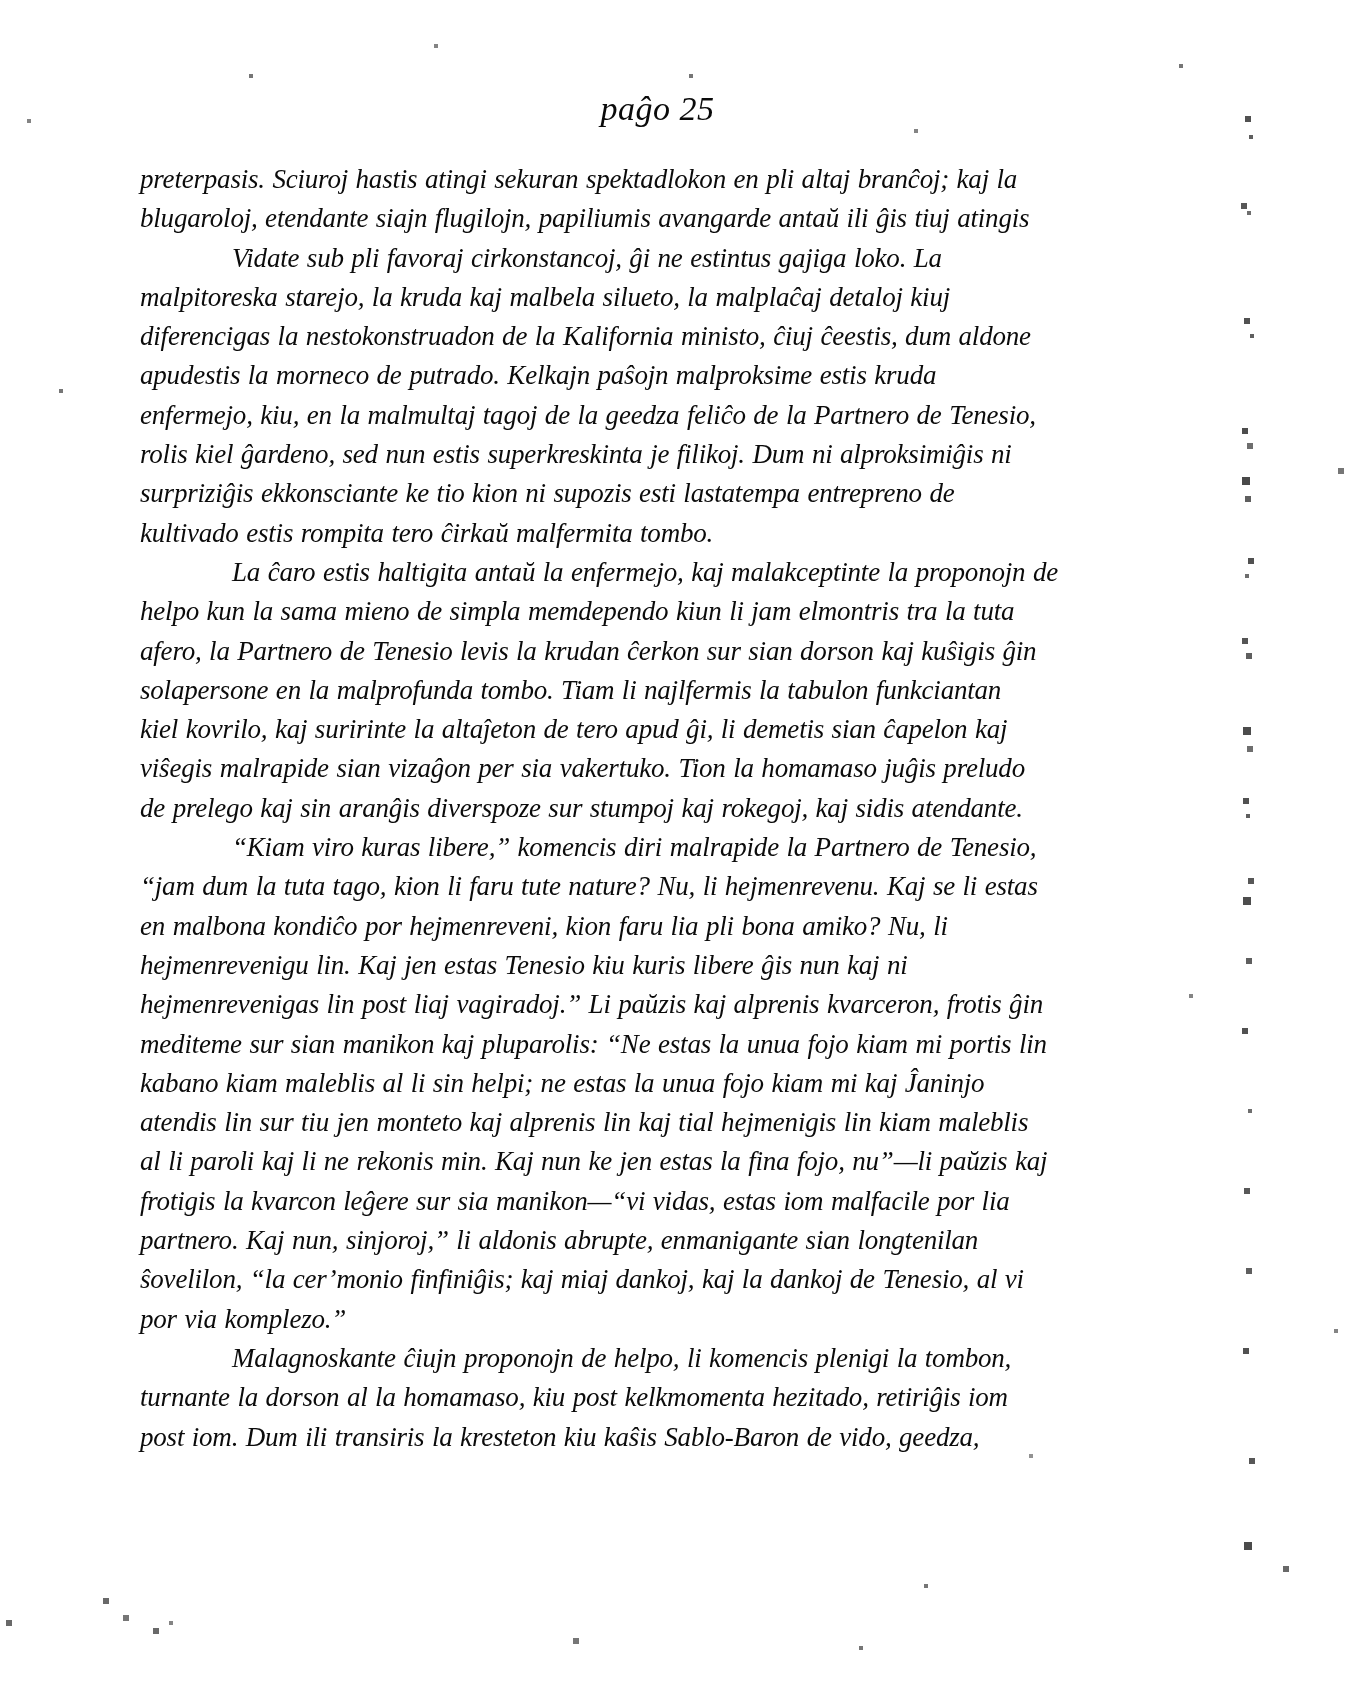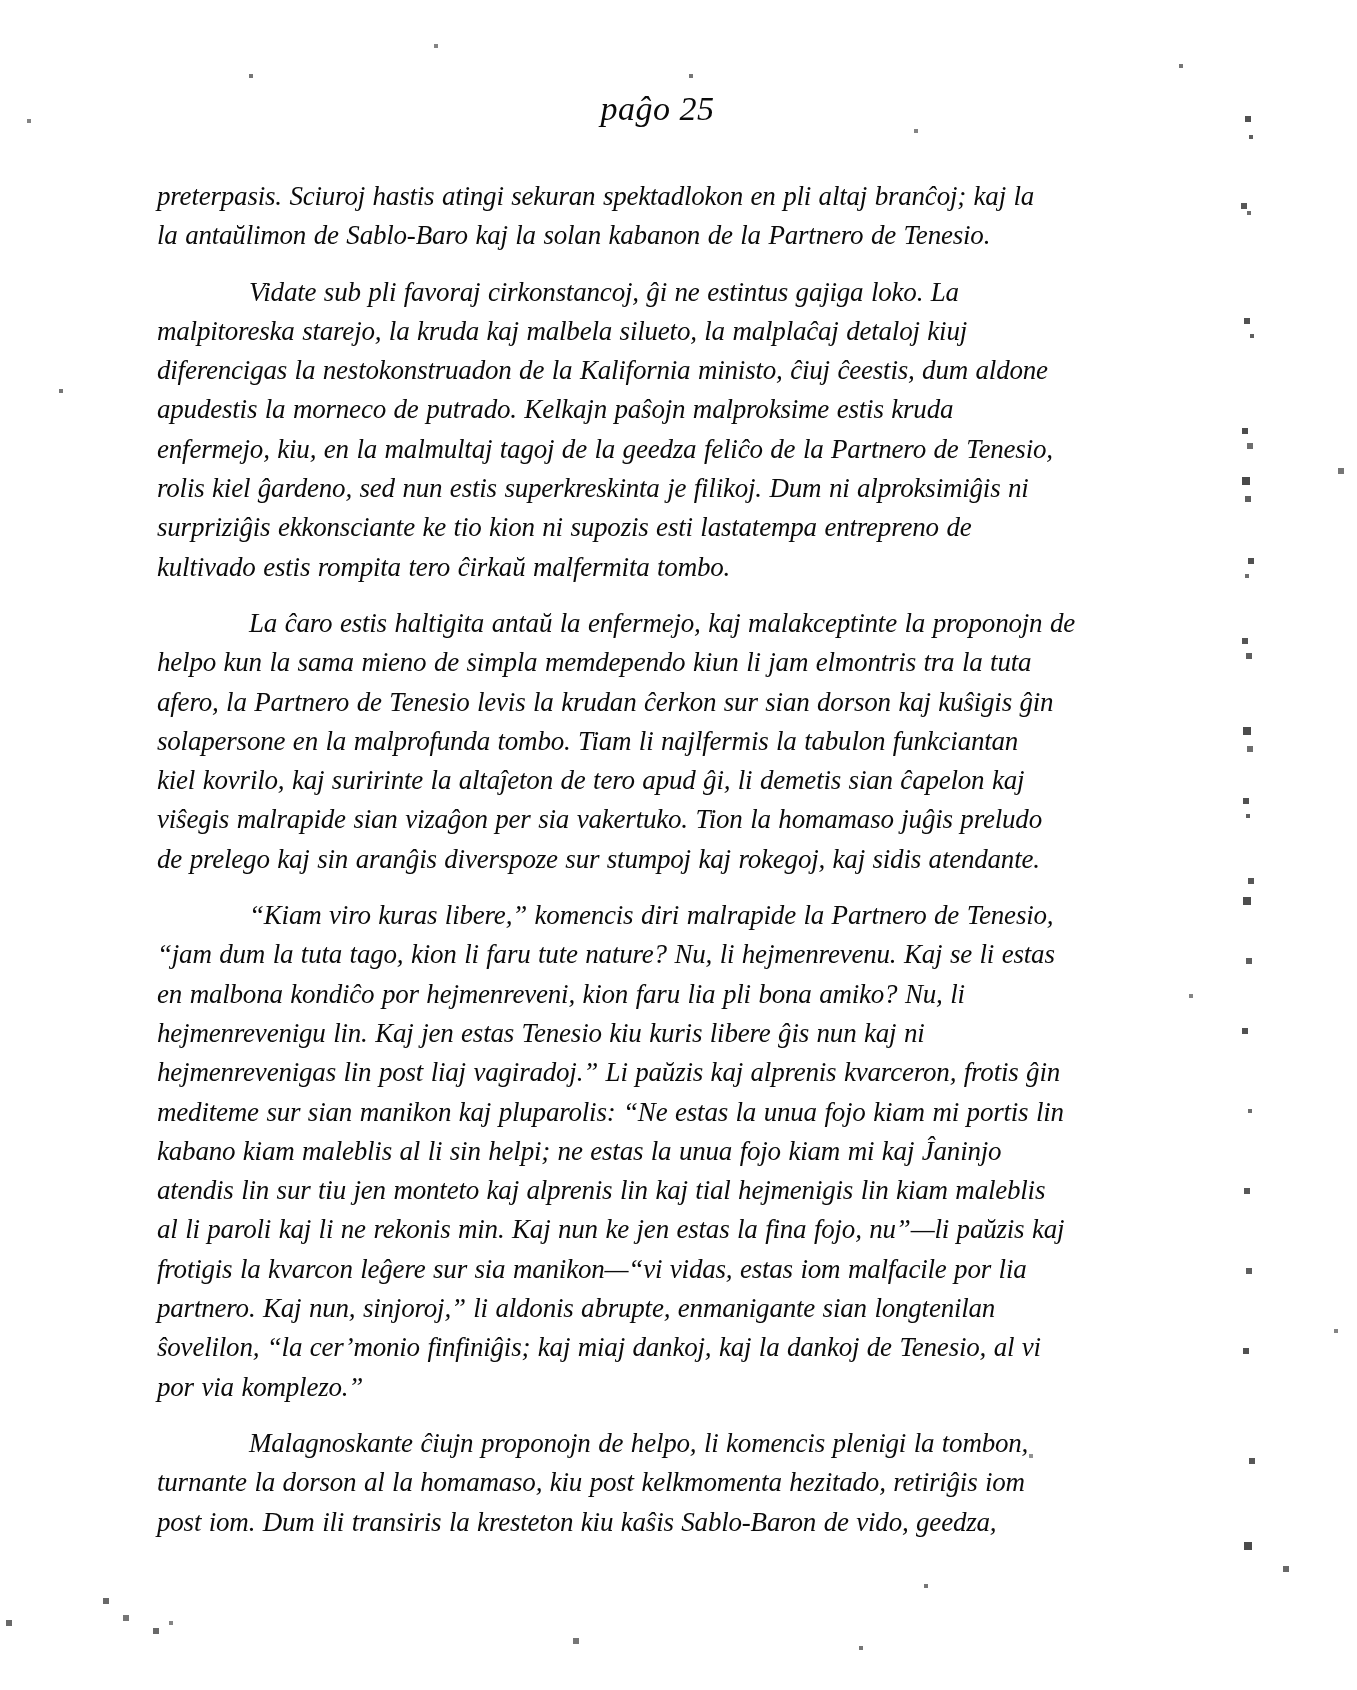--- a/index.html
+++ b/index.html
@@ -30,21 +30,21 @@
     letter-spacing: 0.5px;
     color: #0a0a0a;
   }
   .text-block {
     position: absolute;
     top: 160px;
     left: 140px;
     width: 1060px;
   }
   .paragraph {
-    margin: 17px;
+    margin: 0;
     padding: 0;
   }
   .line {
     display: block;
     white-space: nowrap;
     font-size: 27px;
     line-height: 39.3px;
     letter-spacing: -0.2px;
     word-spacing: 1px;
     text-rendering: optimizeLegibility;
@@ -96,21 +96,21 @@
 </head>
 <body>
 
 <div class="page">
 
   <div class="page-header">paĝo 25</div>
 
   <div class="text-block">
       <div class="paragraph">
         <span class="line">preterpasis. Sciuroj hastis atingi sekuran spektadlokon en pli altaj branĉoj; kaj la</span>
-        <span class="line">la antaŭlimon de Sablo-Baro kaj la solan kabanon de la Partnero de Tenesio.</span>
+        <span class="line">blugaroloj, etendante siajn flugilojn, papiliumis avangarde antaŭ ili ĝis tiuj atingis</span>
       </div>
       <div class="paragraph">
         <span class="line first-indent">Vidate sub pli favoraj cirkonstancoj, ĝi ne estintus gajiga loko. La</span>
         <span class="line">malpitoreska starejo, la kruda kaj malbela silueto, la malplaĉaj detaloj kiuj</span>
         <span class="line">diferencigas la nestokonstruadon de la Kalifornia ministo, ĉiuj ĉeestis, dum aldone</span>
         <span class="line">apudestis la morneco de putrado. Kelkajn paŝojn malproksime estis kruda</span>
         <span class="line">enfermejo, kiu, en la malmultaj tagoj de la geedza feliĉo de la Partnero de Tenesio,</span>
         <span class="line">rolis kiel ĝardeno, sed nun estis superkreskinta je filikoj. Dum ni alproksimiĝis ni</span>
         <span class="line">surpriziĝis ekkonsciante ke tio kion ni supozis esti lastatempa entrepreno de</span>
         <span class="line">kultivado estis rompita tero ĉirkaŭ malfermita tombo.</span>

